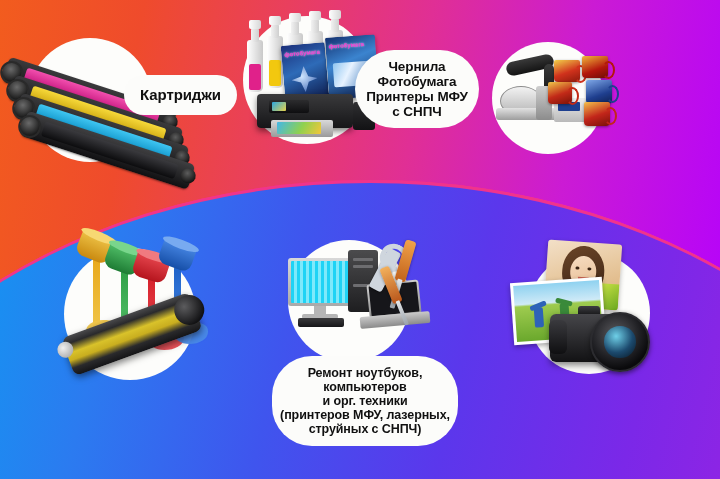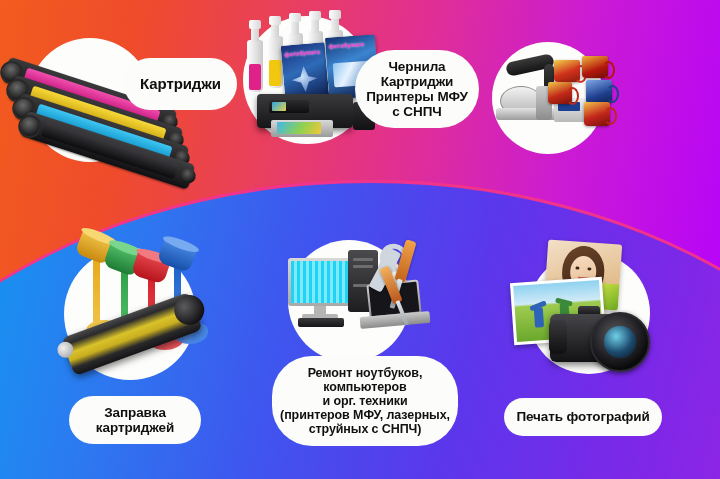--- a/index.html
+++ b/index.html
@@ -195,21 +195,21 @@
       <div class="knob"></div>
         <div class="knob2"></div>
     </div>
     <div class="cart" style="left:26px;top:62px;background:linear-gradient(180deg,#3f3f41,#101012);">
       <div class="band" style="background:linear-gradient(180deg,#3a3a3e,#0c0c0e);"></div>
       <div class="knob"></div>
         <div class="knob2"></div>
     </div>
   </div>
 
-  <div class="pill" style="left:124px;top:58px;width:113px;height:52px;font-size:15px;">Картриджи</div>
+  <div class="pill" style="left:124px;top:75px;width:113px;height:40px;font-size:15px;">Картриджи</div>
 
   <div class="circle" style="left:243px;top:16px;width:128px;height:128px;"></div>
 
   <div style="position:absolute;left:243px;top:2px;width:150px;height:150px;">
 
     <div class="bottle" style="left:4px;top:38px;">
       <div class="fill" style="background:#e0218a;"></div>
         <div class="neck"></div>
         <div class="cap"></div>
     </div>
@@ -252,21 +252,21 @@
     <div class="printer" style="left:14px;top:92px;width:96px;height:34px;">
       <div class="panel"></div>
       <div class="screen"></div>
       <div class="tray"></div>
       <div class="photo"></div>
     </div>
     <div class="ciss" style="left:110px;top:100px;width:22px;height:28px;"></div>
   </div>
 
   <div class="pill" style="left:355px;top:50px;width:124px;height:78px;font-size:13.5px;">Чернила
-Картриджи
+Фотобумага
 Принтеры МФУ
 с СНПЧ</div>
 
   <div class="circle" style="left:492px;top:42px;width:112px;height:112px;"></div>
 
   <div style="position:absolute;left:492px;top:42px;width:130px;height:112px;">
     <div class="press-arm" style="left:14px;top:16px;width:48px;height:14px;transform:rotate(-12deg);"></div>
     <div class="press-arm" style="left:52px;top:22px;width:10px;height:34px;"></div>
     <div class="press-roller" style="left:8px;top:44px;width:40px;height:28px;"></div>
     <div class="press-base" style="left:4px;top:66px;width:72px;height:12px;"></div>
@@ -330,22 +330,20 @@
     <div class="splat" style="left:60px;top:100px;width:40px;height:24px;background:#56c46c;opacity:.95;"></div>
     <div class="splat" style="left:92px;top:104px;width:36px;height:22px;background:#ea4a52;opacity:.95;"></div>
     <div class="splat" style="left:118px;top:98px;width:34px;height:22px;background:#4a8ae8;opacity:.95;"></div>
 
     <div class="drum" style="left:8px;top:90px;width:136px;height:40px;">
       <div class="cap"></div>
         <div class="gear"></div>
     </div>
   </div>
 
-  <div class="pill" style="left:69px;top:396px;width:132px;height:48px;font-size:13.5px;">Заправка
-картриджей</div>
 
   <div class="circle" style="left:288px;top:240px;width:122px;height:122px;"></div>
 
   <div style="position:absolute;left:282px;top:236px;width:166px;height:130px;">
     <div class="monitor" style="left:6px;top:22px;width:64px;height:48px;">
       <div class="scr"></div>
     </div>
     <div class="mon-stand" style="left:32px;top:70px;width:12px;height:10px;"></div>
     <div class="mon-stand" style="left:20px;top:78px;width:36px;height:5px;border-radius:2px;"></div>
     <div class="keyboard" style="left:16px;top:82px;width:46px;height:9px;"></div>
@@ -408,16 +406,15 @@
     <div class="flash" style="left:84px;top:66px;width:22px;height:10px;"></div>
     <div class="camera" style="left:56px;top:74px;width:84px;height:48px;">
       <div class="grip"></div>
       <div style="position:absolute;right:10px;top:5px;width:10px;height:5px;border-radius:2px;background:#6a6a6e;"></div>
     </div>
     <div class="lens" style="left:96px;top:72px;width:56px;height:56px;">
       <div class="glass"></div>
     </div>
   </div>
 
-  <div class="pill" style="left:504px;top:398px;width:158px;height:38px;font-size:13.5px;">Печать фотографий</div>
 
 
 </div>
 
 </body></html>

